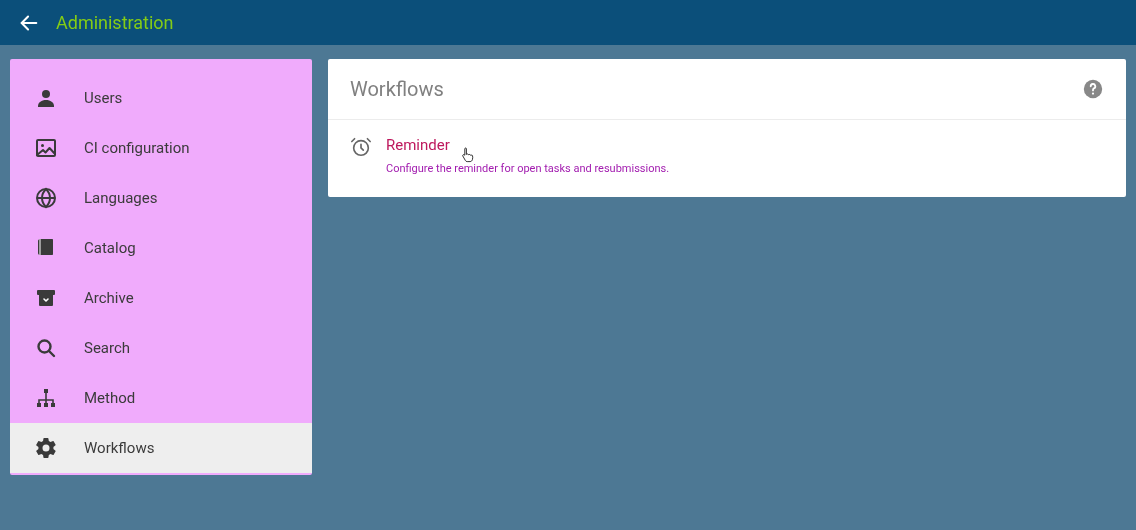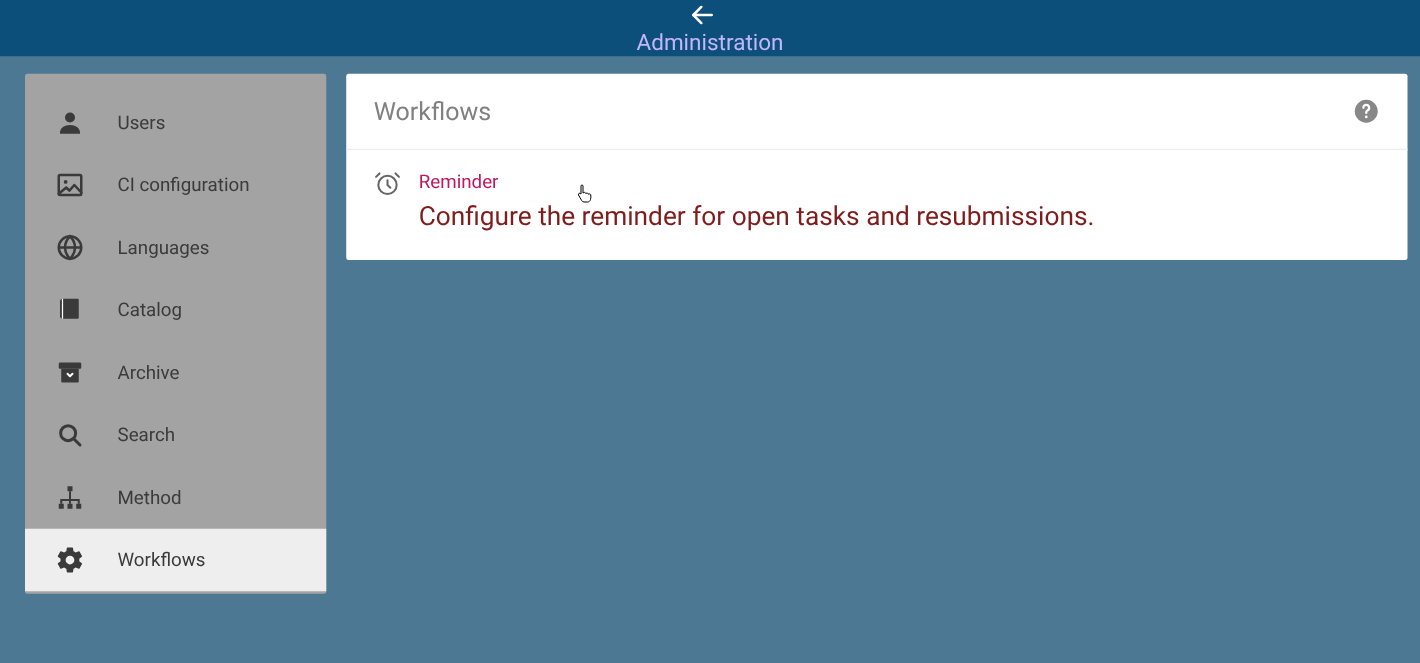--- a/index.html
+++ b/index.html
@@ -9,48 +9,46 @@
     font-family: -apple-system, BlinkMacSystemFont, "Segoe UI", Roboto, Arial, sans-serif;
     background: #4d7894;
     overflow: hidden;
   }
   .topbar {
     height: 45px;
     background: #0b4f7a;
     display: flex;
     align-items: center;
     padding: 0 14px;
-    color: #c4b5fd;
-    flex-direction: column;
+    color: #84cc16;
   }
   .topbar .back-btn {
     display: flex;
     align-items: center;
     justify-content: center;
     width: 30px;
     height: 30px;
     cursor: pointer;
     margin-right: 12px;
   }
   .topbar .title {
     font-size: 18px;
     font-weight: 400;
   }
   .content {
     display: flex;
     padding: 14px 10px;
     gap: 16px;
   }
   .sidebar {
-    width: 241px;
-    background: #a3a3a3;
+    width: 302px;
+    background: #f0abfc;
     border-radius: 2px;
     padding-top: 14px;
     padding-bottom: 2px;
-    margin-left: 10px;
   }
   .sidebar-item {
     display: flex;
     align-items: center;
     height: 50px;
     padding: 0 24px;
     cursor: pointer;
     color: #404040;
   }
   .sidebar-item.active {
@@ -106,22 +104,22 @@
     margin-right: 14px;
     flex-shrink: 0;
     margin-top: 0px;
   }
   .panel-item .item-text .item-title {
     font-size: 15px;
     color: #be185d;
     margin-bottom: 8px;
   }
   .panel-item .item-text .item-desc {
-    font-size: 21px;
-    color: #7f1d1d;
+    font-size: 11px;
+    color: #a21caf;
   }
   .cursor {
     position: absolute;
     left: 460px;
     top: 146px;
     width: 16px;
     height: 20px;
     pointer-events: none;
   }
   svg { display: block; }

